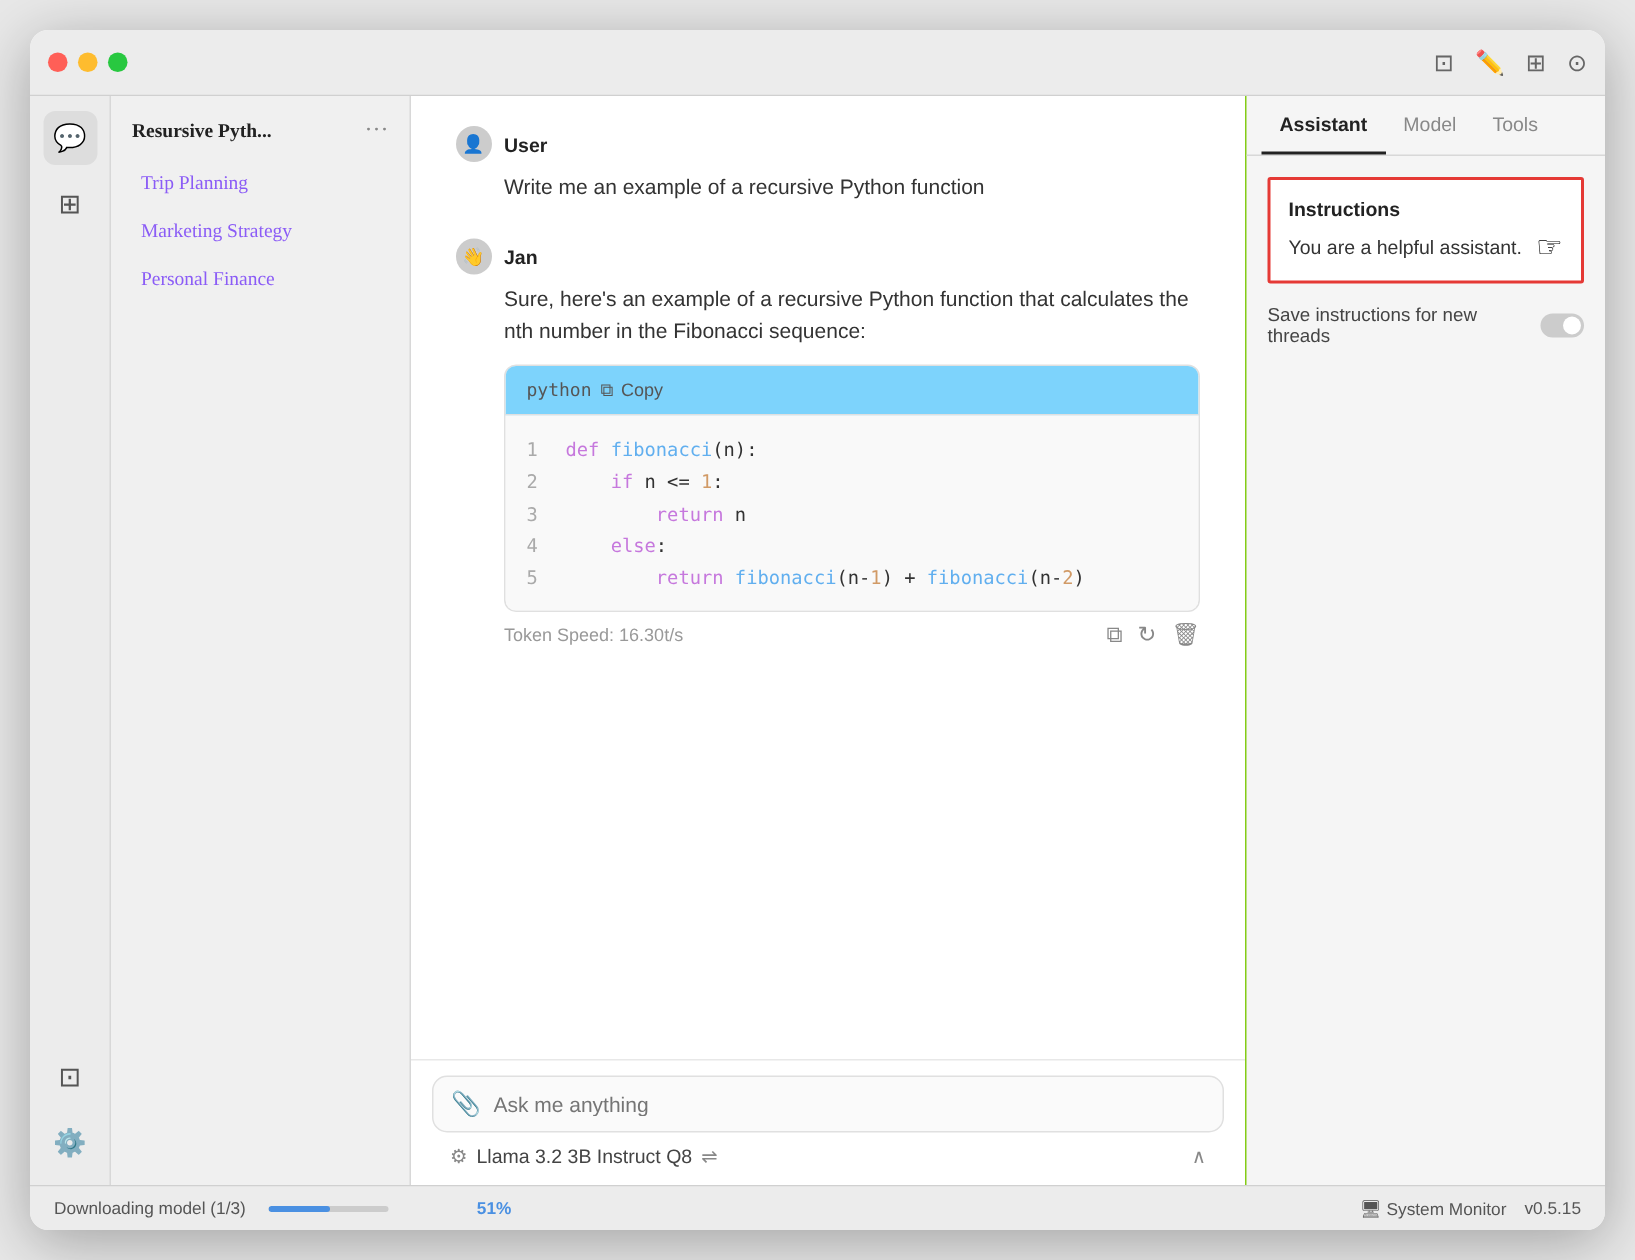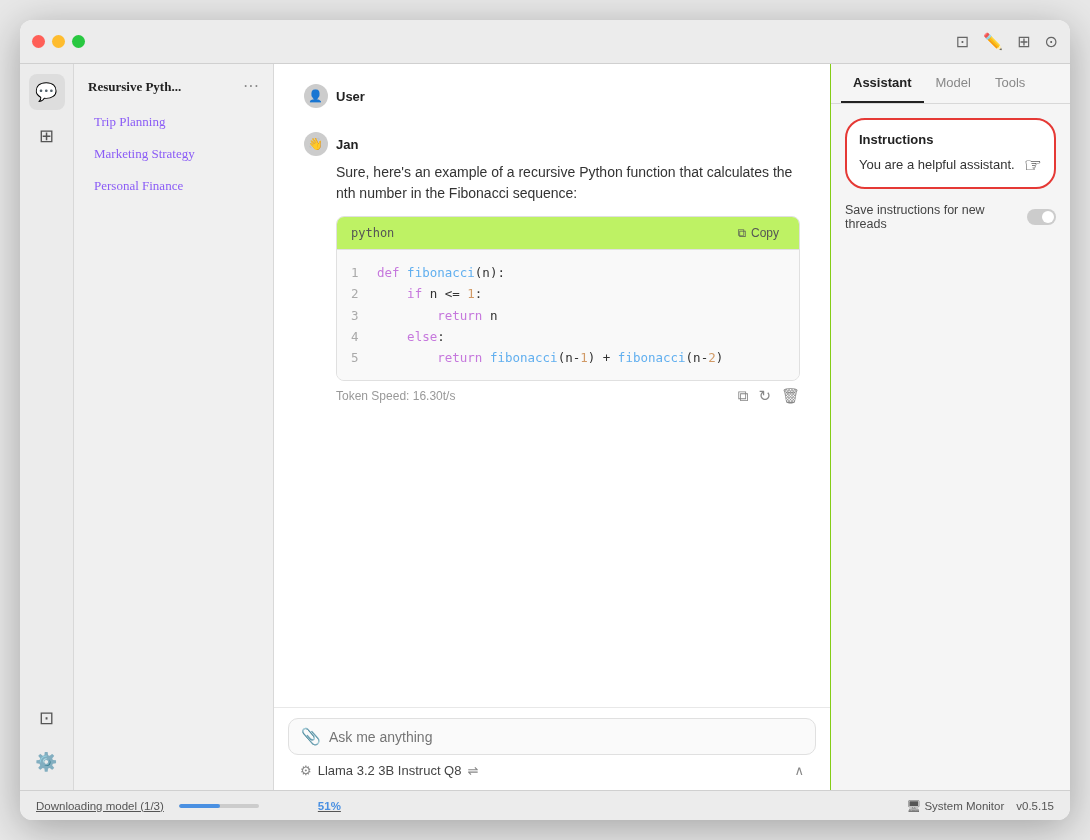--- a/index.html
+++ b/index.html
@@ -172,24 +172,24 @@
     
     .code-block-wrapper {
       margin: 12px 0 0 32px;
       border: 1px solid #e0e0e0;
       border-radius: 8px;
       overflow: hidden;
       background: #f9f9f9;
     }
     .code-block-header {
       display: flex;
-      justify-content: space-between;
+      justify-content: flex-start;
       align-items: center;
       padding: 7px 14px;
-      background: #bef264;
+      background: #7dd3fc;
       border-bottom: 1px solid #e0e0e0;
     }
     .code-lang {
       font-size: 12px;
       color: #555;
       font-family: monospace;
     }
     .copy-btn {
       display: flex;
       align-items: center;
@@ -301,21 +301,20 @@
       padding: 0 16px;
       font-size: 11.5px;
       color: #555;
       flex-shrink: 0;
       border-radius: 0 0 12px 12px;
     }
     .status-progress-container {
       display: flex;
       align-items: center;
       gap: 15px;
-      text-decoration: underline;
     }
     .status-progress-bar-bg {
       width: 80px;
       height: 4px;
       background: #ccc;
       border-radius: 2px;
       overflow: hidden;
     }
     .status-progress-bar-fill {
       height: 100%;
@@ -357,21 +356,21 @@
       color: #222;
       font-weight: 600;
       border-bottom: 2px solid #222;
     }
     .right-panel-content {
       padding: 14px;
       flex: 1;
     }
     .instructions-box {
       border: 2px solid #e53935;
-      border-radius: 20px;
+      border-radius: 2px;
       padding: 12px;
       margin-bottom: 14px;
       background: #fff;
       position: relative;
     }
     .instructions-label {
       font-size: 13px;
       font-weight: 600;
       color: #222;
       margin-bottom: 8px;
@@ -452,20 +451,21 @@
     </div>
 
     <div class="chat-area">
       <div class="chat-messages">
 
         <div class="message-block">
           <div class="message-sender">
             <div class="sender-avatar">👤</div>
             <span class="sender-name">User</span>
           </div>
+          <div class="message-text">Write me an example of a recursive Python function</div>
         </div>
 
         <div class="message-block">
           <div class="message-sender">
             <div class="sender-avatar">👋</div>
             <span class="sender-name">Jan</span>
           </div>
           <div class="message-text">Sure, here's an example of a recursive Python function that calculates the nth number in the Fibonacci sequence:</div>
 
           <div class="code-block-wrapper">

